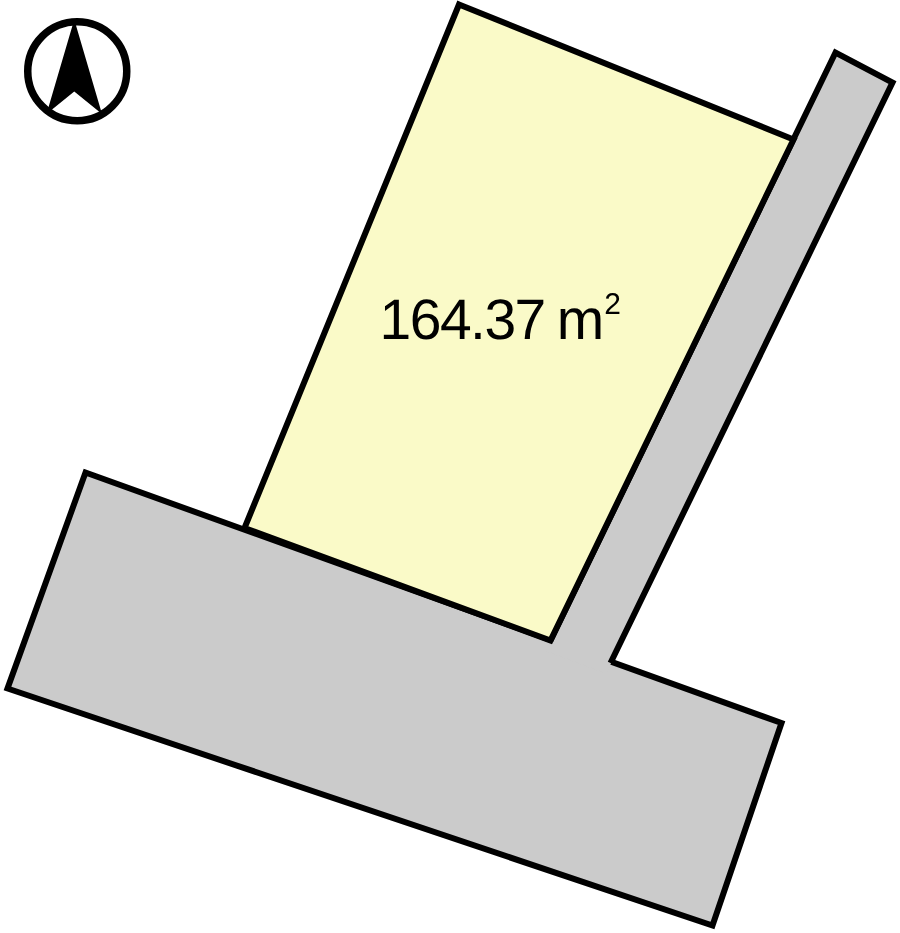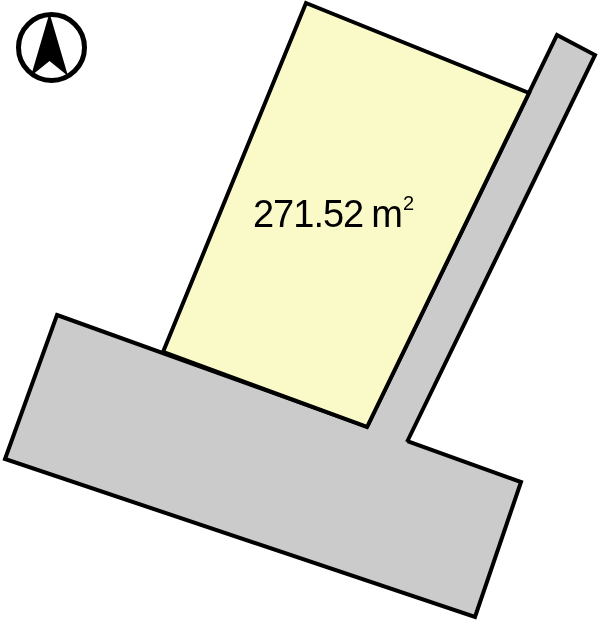--- a/index.html
+++ b/index.html
@@ -75,17 +75,17 @@
     <polygon points="306,3 529,93 367,427 163,352" fill="#FAFAC8" stroke="#000000" stroke-width="4" stroke-linejoin="miter"></polygon>
   </svg>
 
   <svg class="compass" viewBox="0 0 76 76">
     <circle cx="37.5" cy="37.5" r="33" fill="#ffffff" stroke="#000000" stroke-width="5"></circle>
     <polygon points="35.5,3 54,66 35.5,51 17,66" fill="#000000" stroke="none"></polygon>
   </svg>
 
   <div class="area-label">
     <div>
-      <span>271.52</span><span class="unit-m">m</span><span class="sup2">2</span>
+      <span>164.37</span><span class="unit-m">m</span><span class="sup2">2</span>
     </div>
   </div>
 
 </div>
 
 </body></html>

